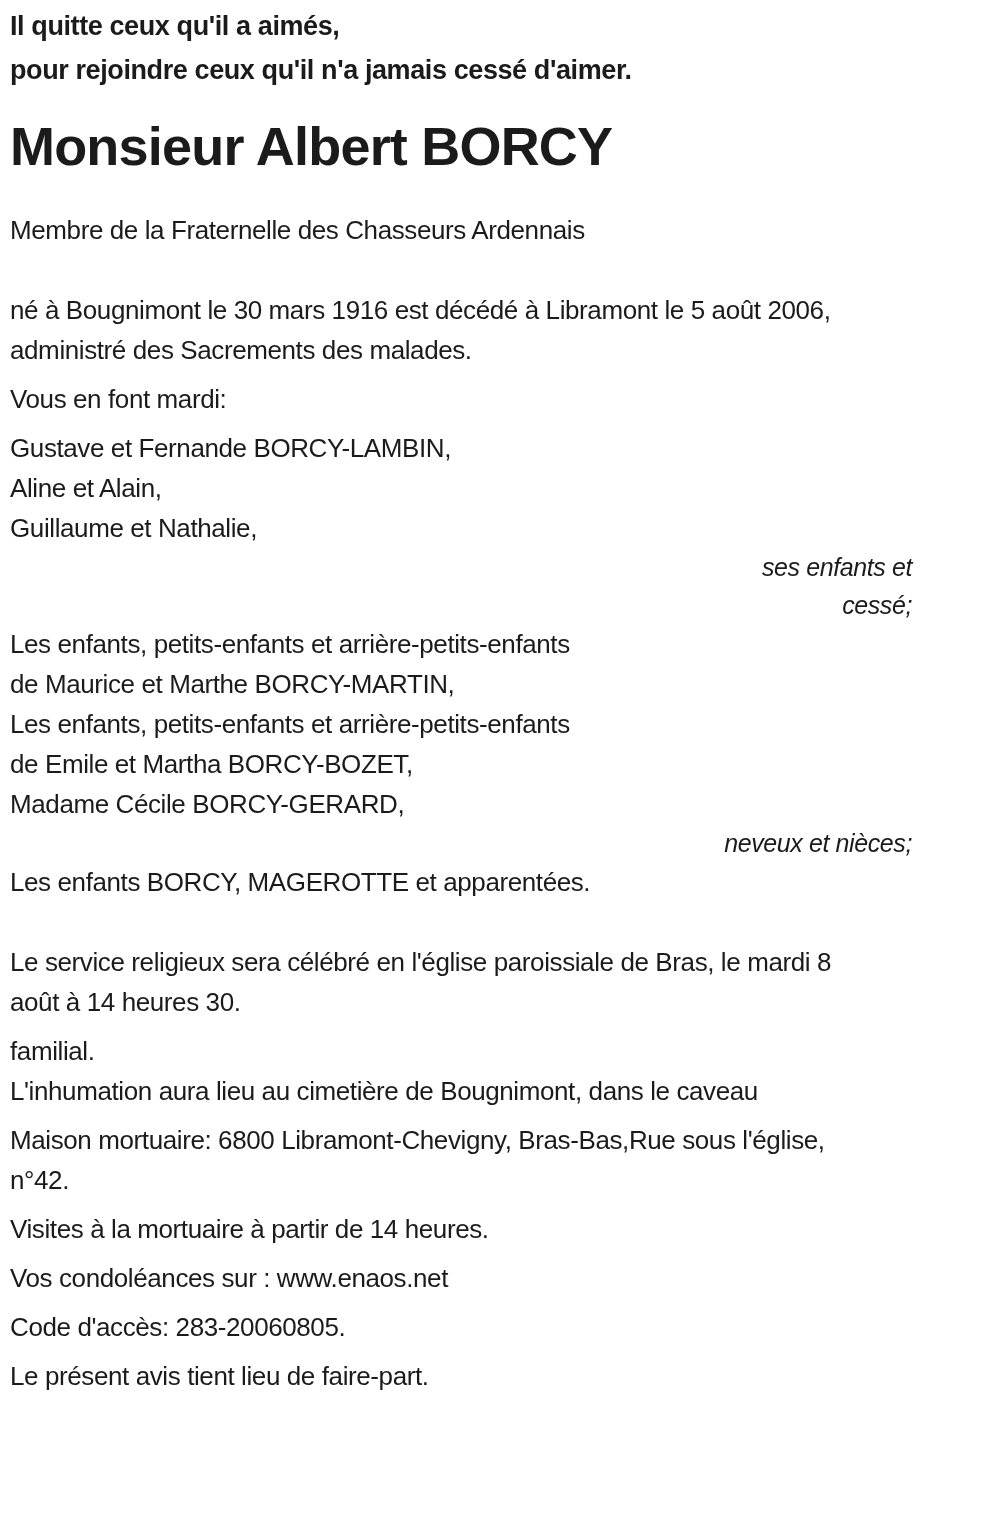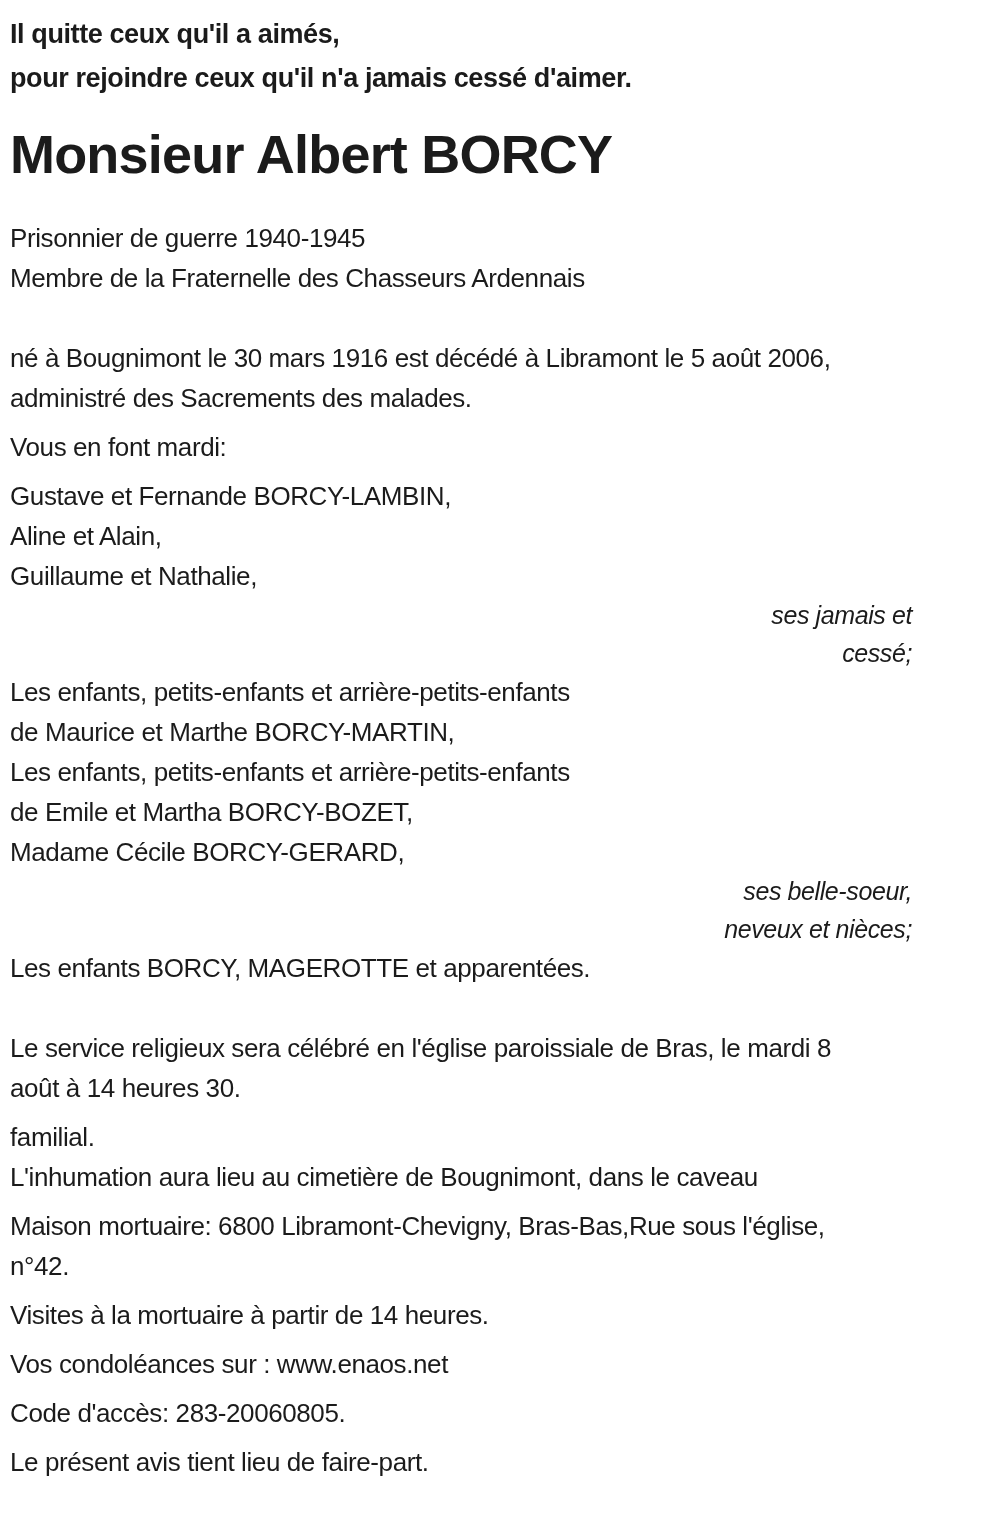--- a/index.html
+++ b/index.html
@@ -12,21 +12,21 @@
     height: 1520px;
     color: #1b1b1b;
     font-family: "Liberation Sans", "DejaVu Sans", sans-serif;
     letter-spacing: -0.4px;
     overflow: hidden;
   }
   .page {
     box-sizing: border-box;
     width: 924px;
     height: 1520px;
-    padding: 12px 12px 0 10px;
+    padding: 4px 12px 0 10px;
   }
   .line {
     font-size: 26px;
     line-height: 40px;
     white-space: nowrap;
   }
   .epigraph .line {
     font-weight: 700;
     font-size: 27px;
     line-height: 44px;
@@ -55,52 +55,50 @@
 <div class="page">
 
   <div class="epigraph">
     <div class="line">Il quitte ceux qu'il a aimés,</div>
     <div class="line">pour rejoindre ceux qu'il n'a jamais cessé d'aimer.</div>
   </div>
 
   <h1 class="name">Monsieur Albert BORCY</h1>
 
   <div class="mt-blank">
-    <div class="line">Prisonnier de guerre 1940-1945</div>
     <div class="line">Membre de la Fraternelle des Chasseurs Ardennais</div>
   </div>
 
   <div class="mt-blank">
     <div class="line">né à Bougnimont le 30 mars 1916 est décédé à Libramont le 5 août 2006,</div>
     <div class="line">administré des Sacrements des malades.</div>
   </div>
 
   <div class="line mt-para">Vous en font mardi:</div>
 
   <div class="mt-para">
     <div class="line">Gustave et Fernande BORCY-LAMBIN,</div>
     <div class="line">Aline et Alain,</div>
     <div class="line">Guillaume et Nathalie,</div>
   </div>
 
   <div class="relation">
-    <div class="line">ses jamais et</div>
+    <div class="line">ses enfants et</div>
     <div class="line">cessé;</div>
   </div>
 
   <div>
     <div class="line">Les enfants, petits-enfants et arrière-petits-enfants</div>
     <div class="line">de Maurice et Marthe BORCY-MARTIN,</div>
     <div class="line">Les enfants, petits-enfants et arrière-petits-enfants</div>
     <div class="line">de Emile et Martha BORCY-BOZET,</div>
     <div class="line">Madame Cécile BORCY-GERARD,</div>
   </div>
 
   <div class="relation">
-    <div class="line">ses belle-soeur,</div>
     <div class="line">neveux et nièces;</div>
   </div>
 
   <div class="line">Les enfants BORCY, MAGEROTTE et apparentées.</div>
 
   <div class="mt-blank">
     <div class="line">Le service religieux sera célébré en l'église paroissiale de Bras, le mardi 8</div>
     <div class="line">août à 14 heures 30.</div>
   </div>
 

